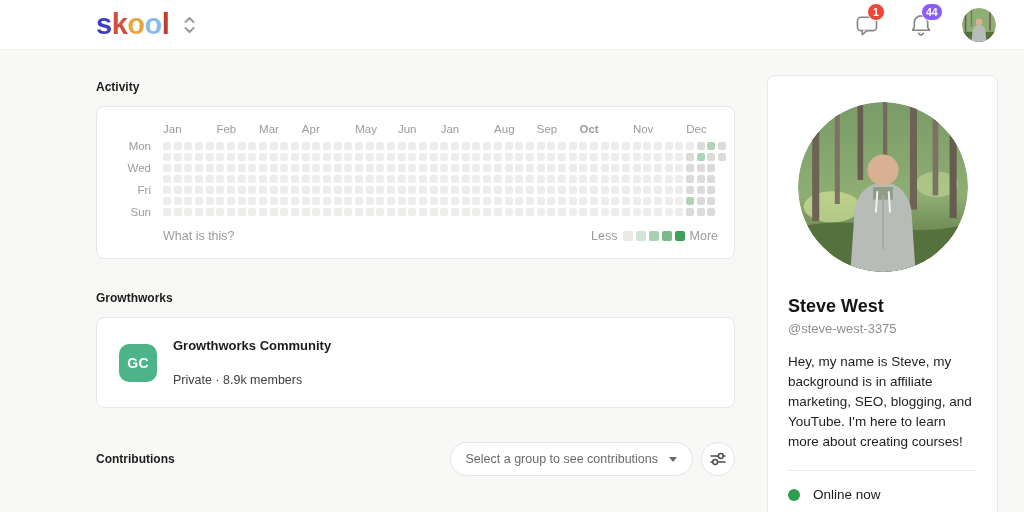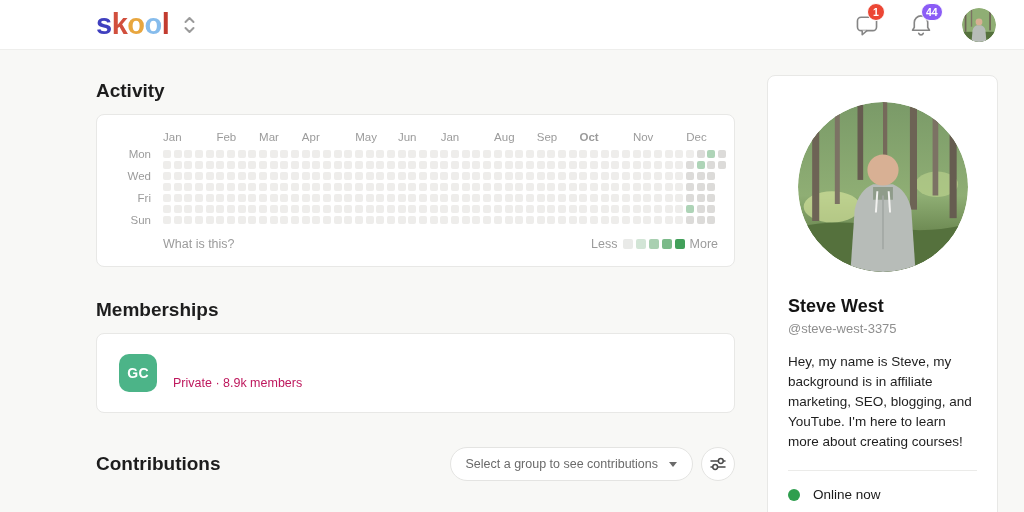--- a/index.html
+++ b/index.html
@@ -24,21 +24,21 @@
     background:#ec4634; color:#fff; font-size:10.5px; font-weight:700;
     min-width:18px; height:18px; border-radius:9px; padding:0 4px;
     display:flex; align-items:center; justify-content:center;
     border:1.5px solid #fff;
   }
   .hdr-avatar { width:34px; height:34px; border-radius:50%; overflow:hidden; cursor:pointer; flex:0 0 auto; }
   
   .page { display:flex; padding:0 26px 0 96px; }
   .main-col { width:639px; }
   .aside { width:231px; margin-left:32px; margin-top:25px; }
-  h2.section { font-size:19px; font-weight:700; color:#1d1d1d; margin:30px 0 12px; }
+  h2.section { font-size:12px; font-weight:700; color:#1d1d1d; margin:30px 0 12px; }
   .card { background:#fff; border:1px solid #e8e8e6; border-radius:8px; }
   
   .activity-card { padding:16px 16px 15px; }
   .hm-wrap { padding-left:50px; position:relative; }
   .hm-months { position:relative; height:14px; margin-bottom:5px; }
   .hm-month { position:absolute; top:0; font-size:11.5px; color:#9b9b9b; white-space:nowrap; }
   .hm-body { position:relative; }
   .hm-days { position:absolute; left:-50px; top:0; width:38px; height:74px; }
   .hm-day { position:absolute; right:0; height:8px; display:flex; align-items:center; justify-content:flex-end; font-size:11.5px; color:#9b9b9b; }
   .hm-grid {
@@ -52,21 +52,21 @@
   .hm-legend { display:flex; align-items:center; gap:5px; font-size:12.5px; color:#9b9b9b; }
   .legend-sq { width:10px; height:10px; border-radius:2px; }
   
   .membership-card { padding:20px 22px; display:flex; align-items:center; gap:16px; cursor:pointer; }
   .gc-avatar {
     width:38px; height:38px; border-radius:10px; background:#4cb488; color:#fff;
     font-weight:700; font-size:14px; display:flex; align-items:center; justify-content:center;
     letter-spacing:.3px; flex:0 0 auto;
   }
   .m-title { font-size:13px; font-weight:700; color:#1b1b1b; }
-  .m-sub { font-size:12.5px; color:#be185d; margin-top:20px; }
+  .m-sub { font-size:12.5px; color:#404040; margin-top:20px; }
   
   .contrib-row { display:flex; align-items:center; justify-content:space-between; margin-top:34px; }
   .contrib-row h2 { margin:0; }
   .contrib-actions { display:flex; align-items:flex-end; gap:8px; }
   .pill {
     height:34px; border-radius:17px; background:#fff; border:1px solid #e4e4e2;
     display:flex; align-items:center; gap:11px; padding:0 15px;
     font-size:12.5px; color:#6a6a6a; cursor:pointer; font-family:inherit;
   }
   .caret { width:0; height:0; border-left:4px solid transparent; border-right:4px solid transparent; border-top:5px solid #6a6a6a; }
@@ -544,25 +544,26 @@
               <span class="legend-sq" style="background: rgb(210, 229, 214);"></span>
               <span class="legend-sq" style="background: rgb(169, 208, 177);"></span>
               <span class="legend-sq" style="background: rgb(123, 186, 137);"></span>
               <span class="legend-sq" style="background: rgb(66, 160, 90);"></span>
             </span>
           <span>More</span>
         </div>
       </div>
     </div>
 
-    <h2 class="section" style="margin-top:32px;">Memberships</h2>
+    <h2 class="section" style="margin-top:32px;">Growthworks</h2>
 
     <div class="card membership-card">
       <div class="gc-avatar" style="background: rgb(76, 180, 136);">GC</div>
       <div>
+        <div class="m-title">Growthworks Community</div>
         <div class="m-sub">Private · 8.9k members</div>
       </div>
     </div>
 
     <div class="contrib-row">
       <h2 class="section">Contributions</h2>
       <div class="contrib-actions">
         <button class="pill">
           <span>Select a group to see contributions</span>
           <span class="caret"></span>

